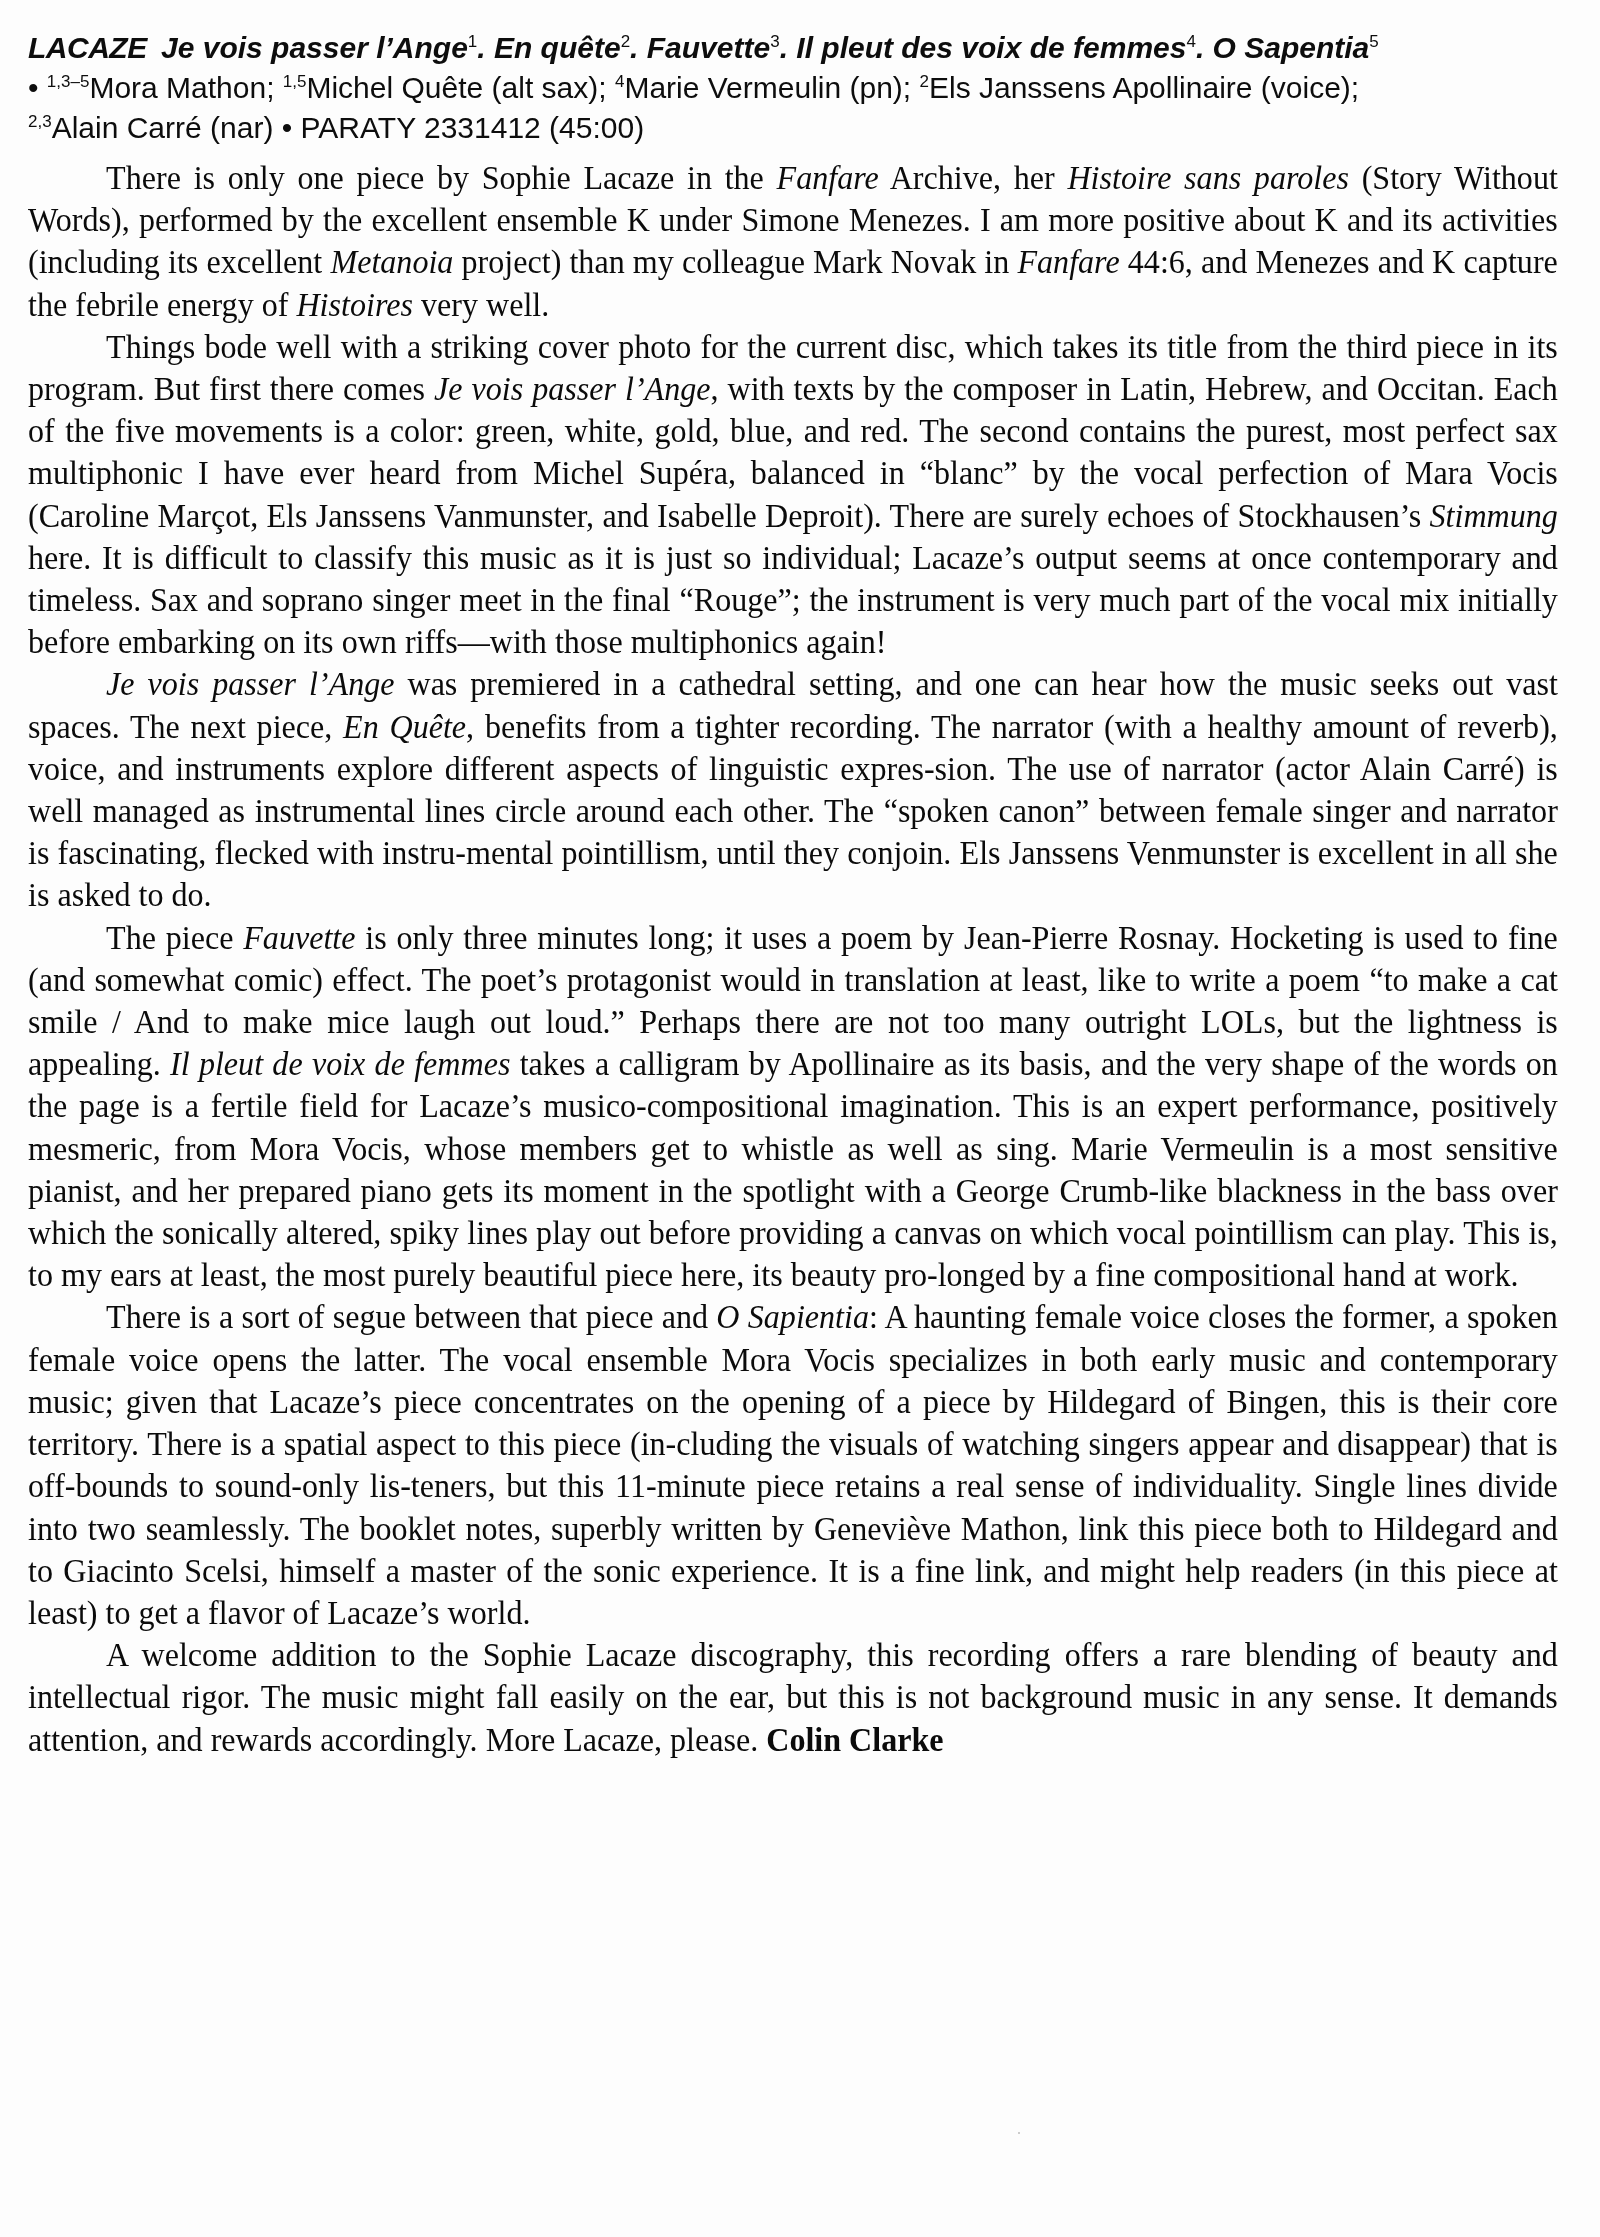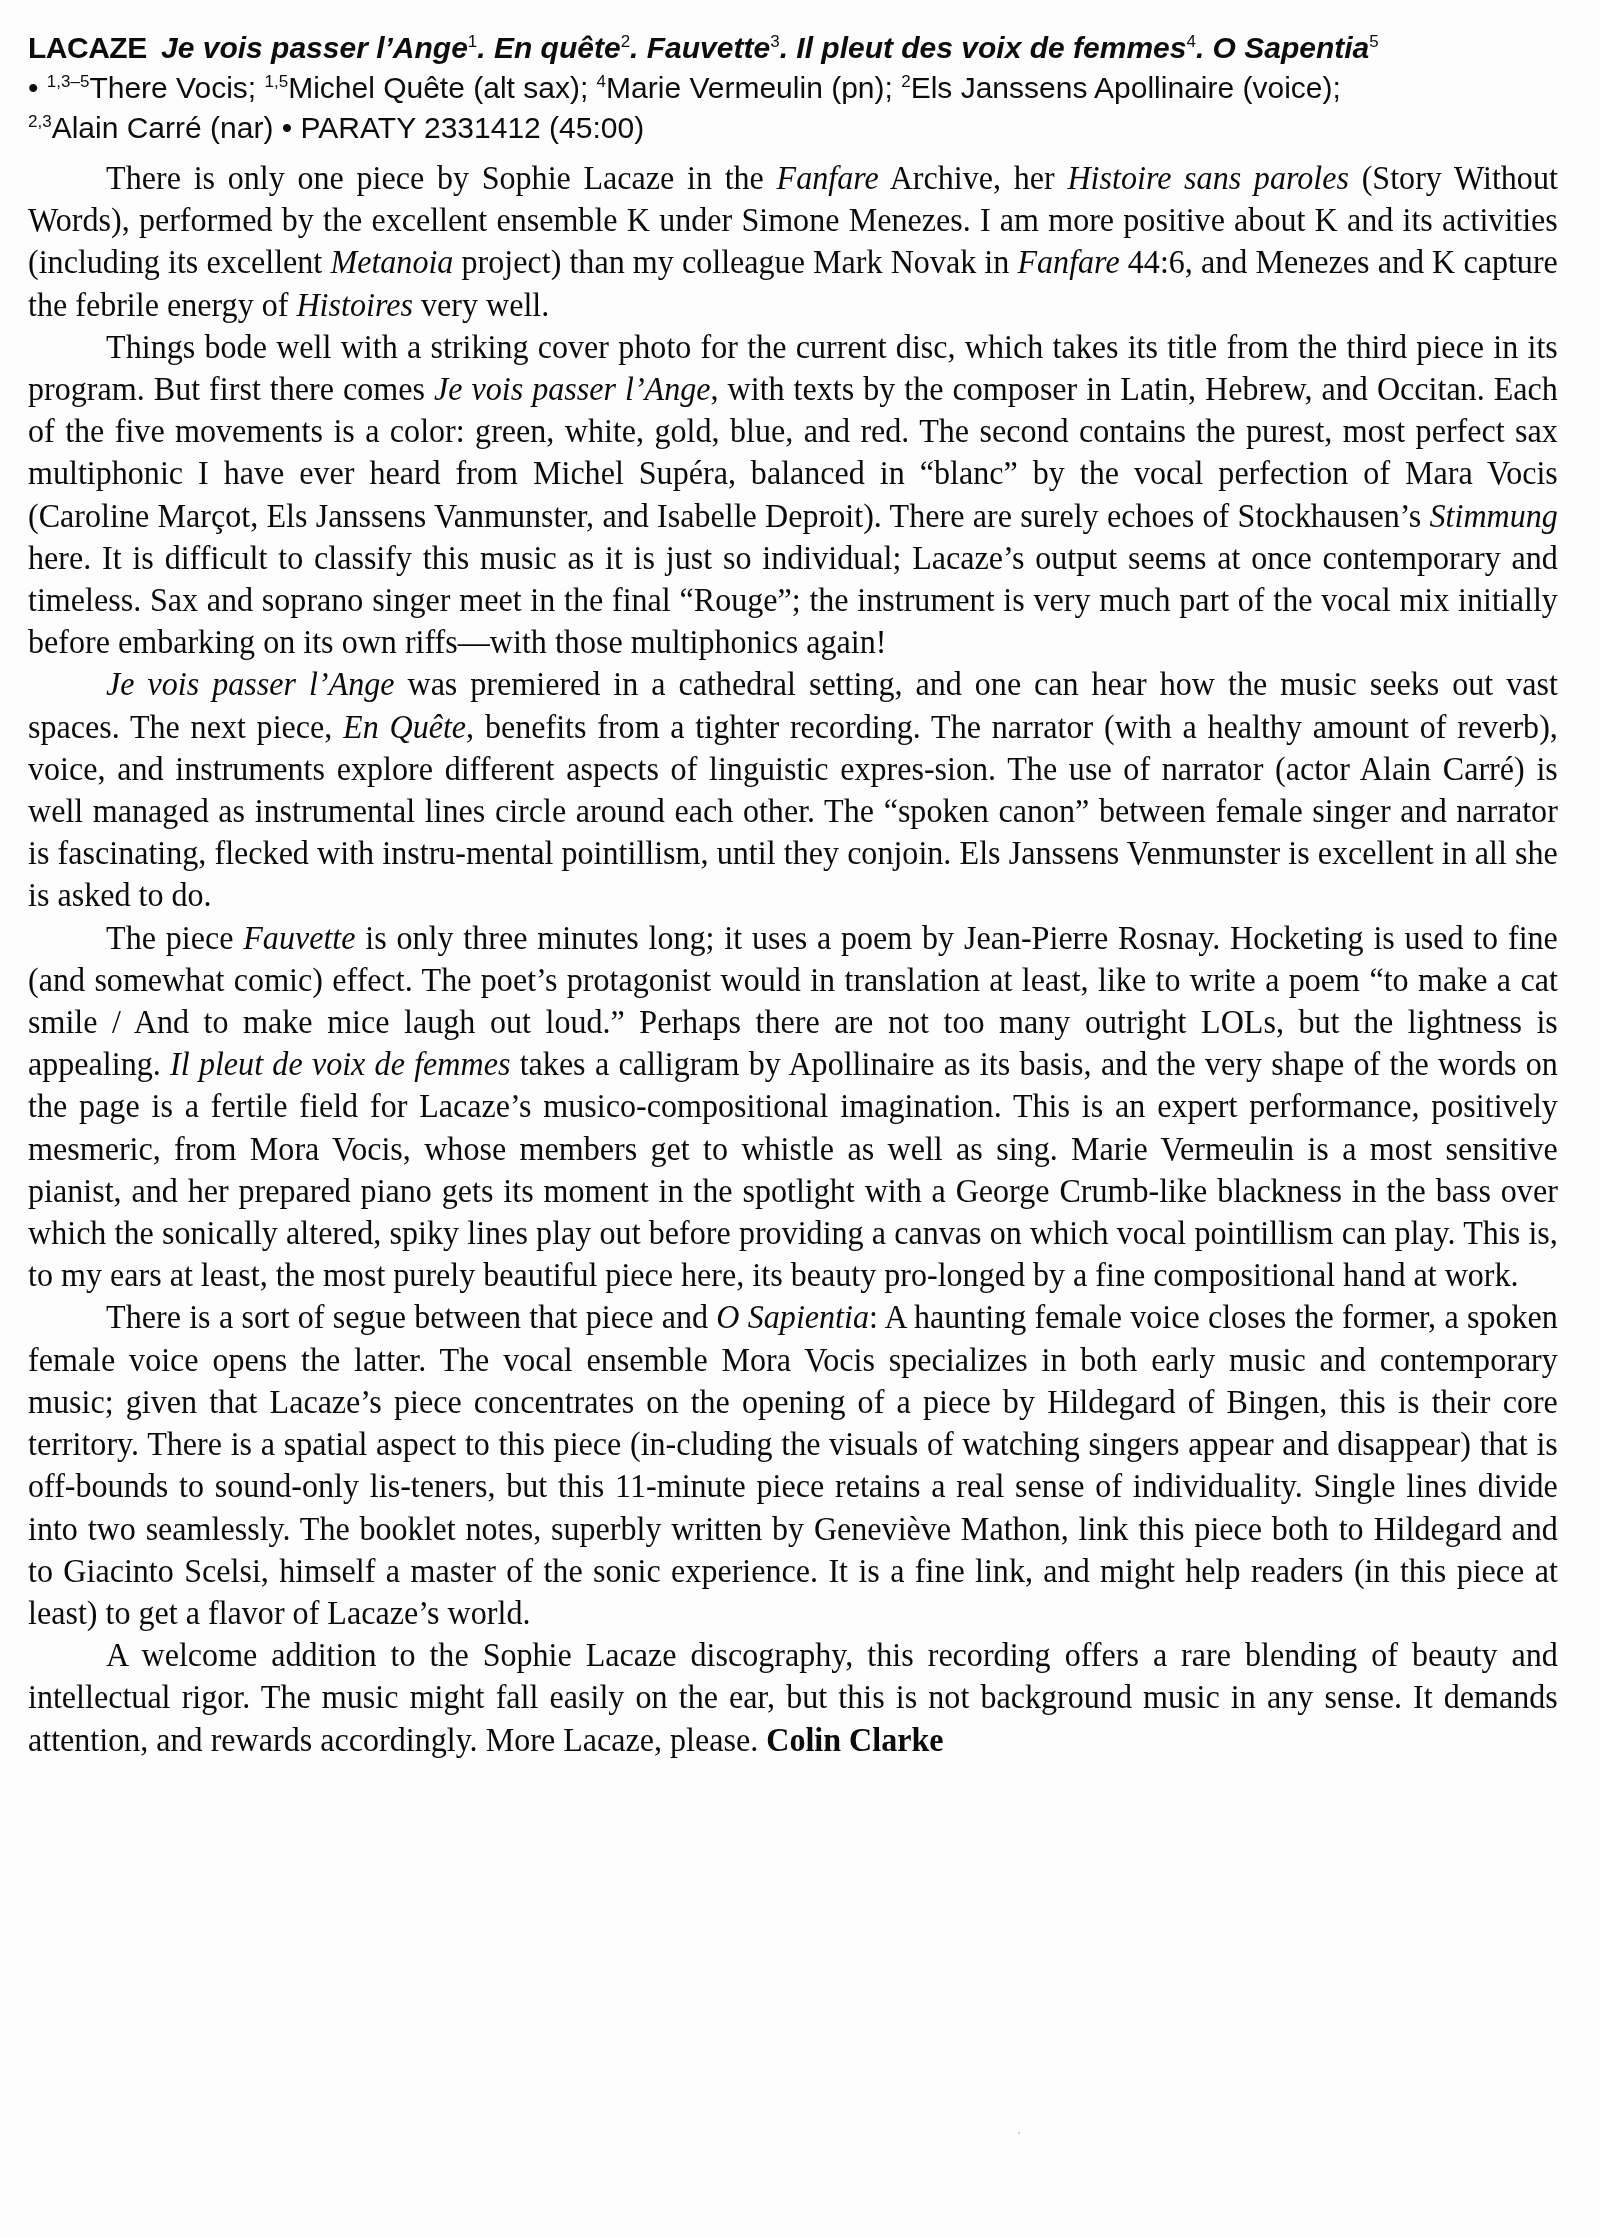--- a/index.html
+++ b/index.html
@@ -25,20 +25,21 @@
       font-size: 30px;
       line-height: 40px;
       color: #0d0d0d;
       margin: 0 0 8px 0;
     }
     .header .composer {
       font-weight: bold;
       font-stretch: condensed;
       letter-spacing: -0.5px;
       margin-right: 6px;
+      font-style: italic;
     }
     .header .works {
       font-style: italic;
       font-weight: bold;
     }
     .header sup {
       font-size: 17px;
       vertical-align: super;
       line-height: 0;
       font-weight: normal;
@@ -83,21 +84,21 @@
     <span class="works">
       <span>Je vois passer l’Ange</span><sup>1</sup>.
       <span>En quête</span><sup>2</sup>.
       <span>Fauvette</span><sup>3</sup>.
       <span>Il pleut des voix de femmes</span><sup>4</sup>.
       <span>O Sapentia</span><sup>5</sup>
     </span>
     <br>
     <span class="credits">
       <span>•</span>
-      <sup>1,3–5</sup><span>There Vocis</span>;
+      <sup>1,3–5</sup><span>Mora Mathon</span>;
       <sup>1,5</sup><span>Michel Quête (alt sax)</span>;
       <sup>4</sup><span>Marie Vermeulin (pn)</span>;
       <sup>2</sup><span>Els Janssens Apollinaire (voice)</span>;
       <br>
       <sup>2,3</sup><span>Alain Carré (nar)</span>
       <span>•</span>
       <span>PARATY</span>
       <span>2331412</span>
       <span>(45:00)</span>
     </span>

